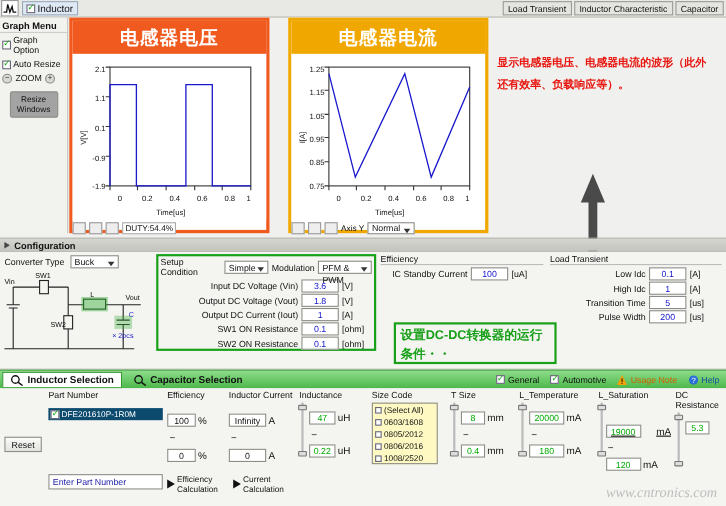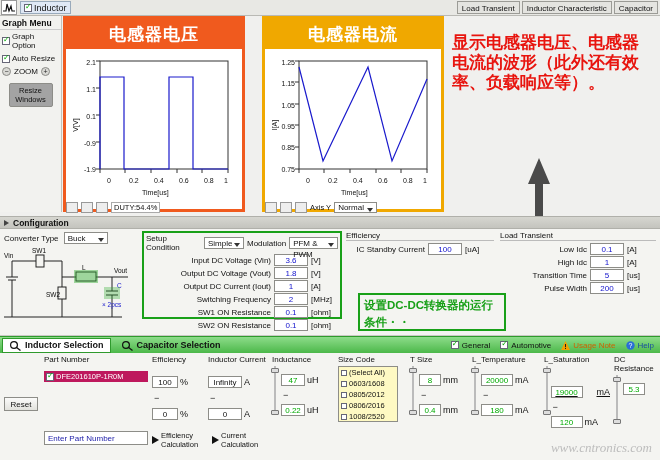--- a/index.html
+++ b/index.html
@@ -80,22 +80,22 @@
   #panelV { left: 63px; top: 16px; width: 182px; height: 196px; border: 3px solid #f05a1e; }
   #panelV .hdr { background: #f05a1e; }
   #panelI { left: 262px; top: 16px; width: 182px; height: 196px; border: 3px solid #f0a800; }
   #panelI .hdr { background: #f0a800; }
 
   .plotwrap { position: relative; width: 100%; height: 152px; background: #fff; }
   .plot-svg { display: block; }
 
   
   .note-red {
-    position: absolute; left: 452px; top: 33px; width: 198px;
-    color: #e8150f; font-size: 17px; line-height: 20px; font-weight: bold;
+    position: absolute; left: 452px; top: 48px; width: 198px;
+    color: #e8150f; font-size: 10px; line-height: 20px; font-weight: bold;
   }
   .arrow-up {
     position: absolute; left: 528px; top: 158px; width: 22px; height: 128px;
   }
 
   
   .chart-tools {
     position: absolute; top: 200px; height: 14px;
     display: flex; align-items: center; gap: 3px; font-size: 7.5px;
   }
@@ -197,21 +197,21 @@
   }
   .pn-input {
     position: absolute; left: 44px; top: 78px; width: 104px; height: 14px;
     background: #fff; border: 1px solid #8d8d88; font-size: 8px;
     color: #2222aa; line-height: 13px; padding-left: 3px;
   }
   .play { width: 0; height: 0; border-left: 7px solid #111; border-top: 4px solid transparent; border-bottom: 4px solid transparent; }
   .calc-btn { display: flex; align-items: center; gap: 2px; position: absolute; }
   .row-sel {
     position: absolute; left: 44px; top: 18px; width: 104px; height: 11px;
-    background: #be185d; color: #fff; font-size: 7.5px; line-height: 11px;
+    background: #0c4a6e; color: #fff; font-size: 7.5px; line-height: 11px;
     display: flex; align-items: center; gap: 2px; padding-left: 2px;
   }
 </style>
 </head>
 <body>
 
 <div class="app">
 
   <div class="topbar">
     <div class="logo-box">
@@ -412,25 +412,20 @@
         <span class="lbl">Output DC Voltage (Vout)</span>
         <span class="val">1.8</span>
         <span class="unit">[V]</span>
       </div>
       <div class="prow">
         <span class="lbl">Output DC Current (Iout)</span>
         <span class="val">1</span>
         <span class="unit">[A]</span>
       </div>
       <div class="prow">
-        <span class="lbl">Switching Frequency</span>
-        <span class="val">2</span>
-        <span class="unit">[MHz]</span>
-      </div>
-      <div class="prow">
         <span class="lbl">SW1 ON Resistance</span>
         <span class="val">0.1</span>
         <span class="unit">[ohm]</span>
       </div>
       <div class="prow">
         <span class="lbl">SW2 ON Resistance</span>
         <span class="val">0.1</span>
         <span class="unit">[ohm]</span>
       </div>
     </div>

